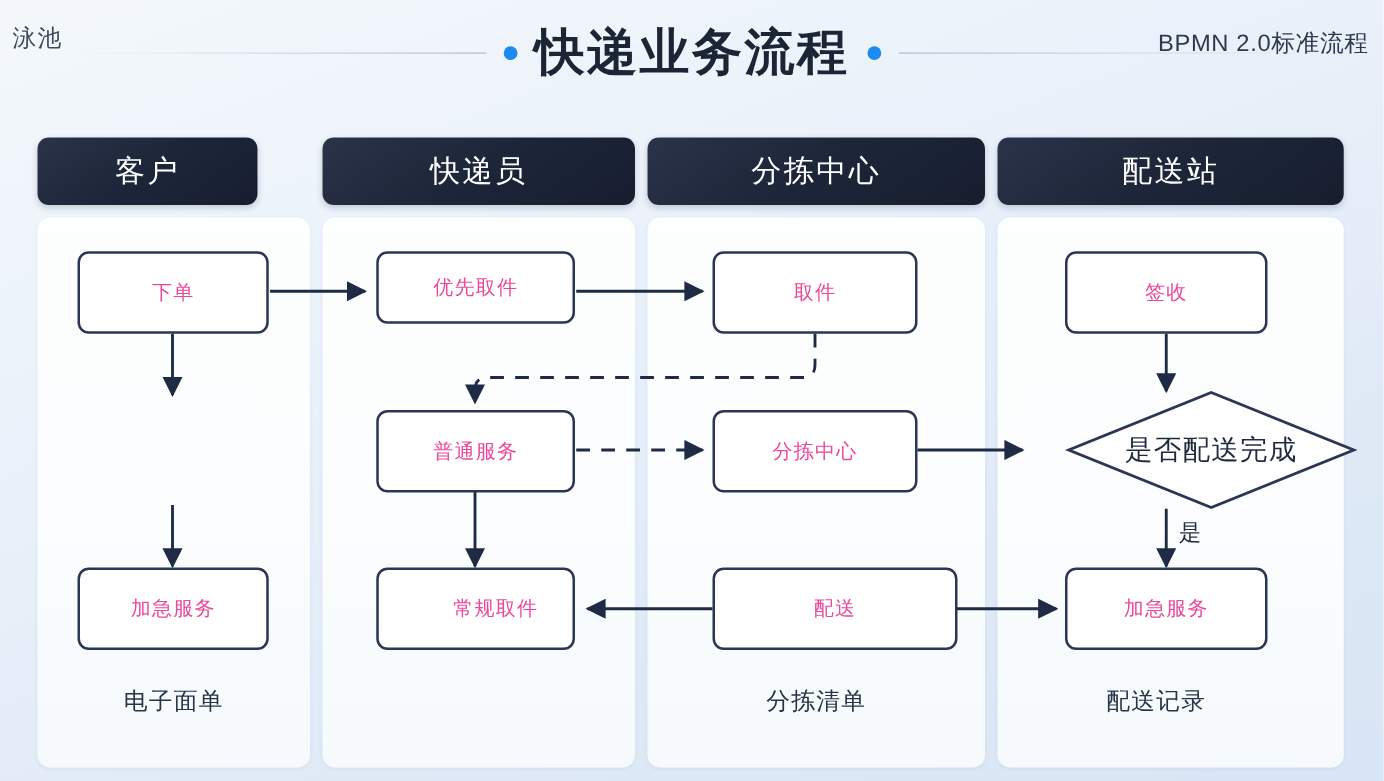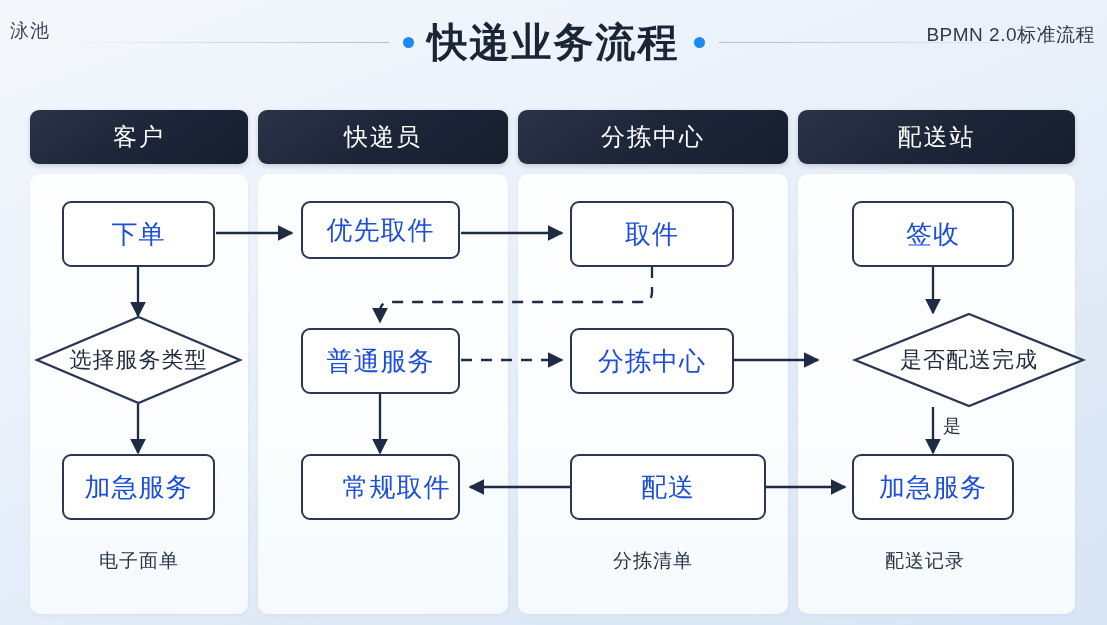--- a/index.html
+++ b/index.html
@@ -109,22 +109,22 @@
     background: #ffffff;
     border: 2px solid #2b3654;
     border-radius: 9px;
     display: flex;
     align-items: center;
     justify-content: center;
     box-sizing: border-box;
     z-index: 3;
   }
   .node span {
-    font-size: 26px;
-    color: #1d4ed8;
+    font-size: 16px;
+    color: #ec4899;
     letter-spacing: 1px;
     white-space: nowrap;
   }
   .diamond-wrap {
     position: absolute;
     z-index: 3;
   }
   .diamond-wrap svg { display: block; overflow: visible; }
   .diamond-label {
     position: absolute;
@@ -172,21 +172,21 @@
     </div>
 
     <div id="subtitle">BPMN 2.0标准流程</div>
   </div>
 
   <div class="lane-body" style="left:30px;  width:218px;"></div>
   <div class="lane-body" style="left:258px; width:250px;"></div>
   <div class="lane-body" style="left:518px; width:270px;"></div>
   <div class="lane-body" style="left:798px; width:277px;"></div>
 
-  <div class="lane-header" style="left:30px; top:110px; width:218px;">
+  <div class="lane-header" style="left:30px; top:110px; width:176px;">
     <span>客户</span>
   </div>
   <div class="lane-header" style="left:258px; top:110px; width:250px;">
     <span>快递员</span>
   </div>
   <div class="lane-header" style="left:518px; top:110px; width:270px;">
     <span>分拣中心</span>
   </div>
   <div class="lane-header" style="left:798px; top:110px; width:277px;">
     <span>配送站</span>
@@ -223,26 +223,20 @@
       <path d="M 652 267 L 652 292 Q 652 302 642 302 L 390 302 Q 380 302 380 312 L 380 322" stroke-dasharray="11 9" marker-end="url(#arrow)"></path>
 
       <path d="M 461 360 L 562 360" stroke-dasharray="11 9" marker-end="url(#arrow)"></path>
     </g>
   </svg>
 
   <div class="node" style="left:62px; top:201px; width:153px; height:66px;">
     <span>下单</span>
   </div>
 
-  <div class="diamond-wrap" style="left:36px; top:316px; width:205px; height:88px;">
-    <svg width="205" height="88" viewBox="0 0 205 88">
-      <polygon points="102.5,1 204,44 102.5,87 1,44" fill="#ffffff" stroke="#2b3654" stroke-width="2.3"></polygon>
-    </svg>
-    <div class="diamond-label">选择服务类型</div>
-  </div>
 
   <div class="node" style="left:62px; top:454px; width:153px; height:66px;">
     <span>加急服务</span>
   </div>
 
   <div class="node" style="left:301px; top:201px; width:159px; height:58px;">
     <span>优先取件</span>
   </div>
 
   <div class="node" style="left:301px; top:328px; width:159px; height:66px;">

